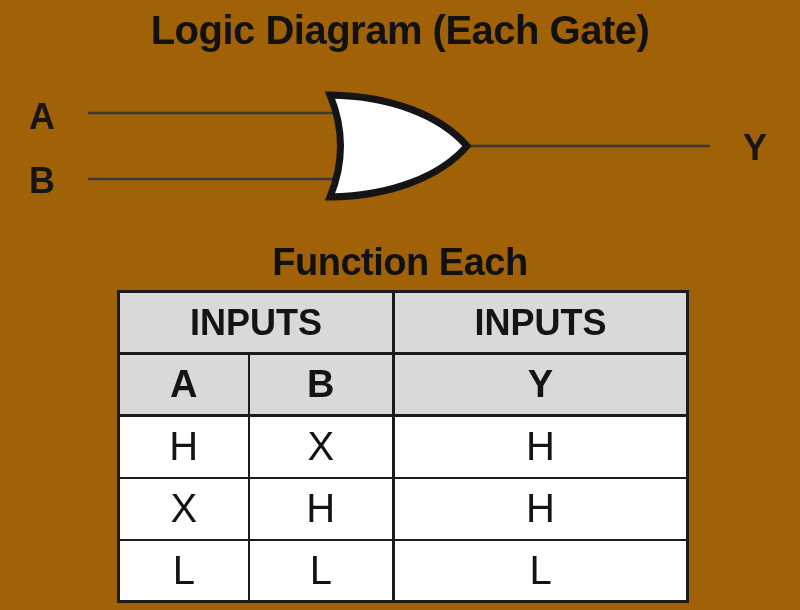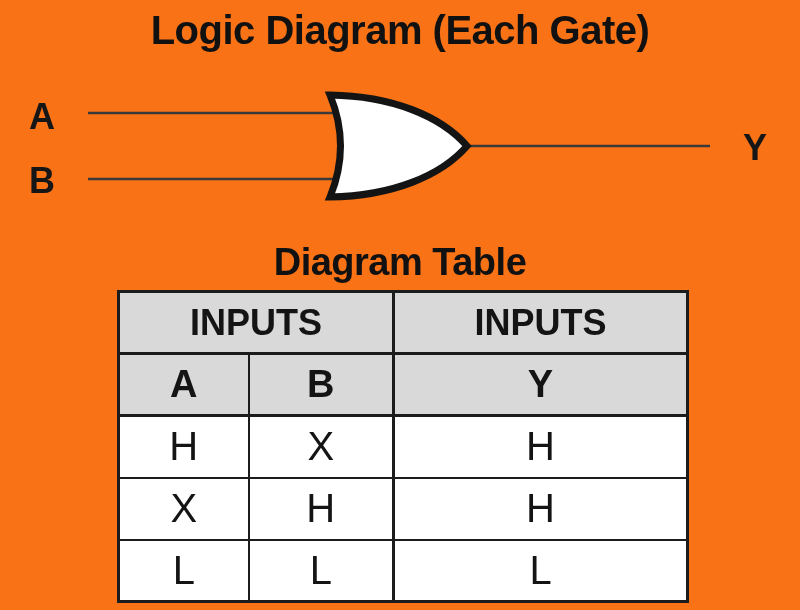--- a/index.html
+++ b/index.html
@@ -1,21 +1,21 @@
 <!DOCTYPE html>
 <html><head>
 <meta charset="utf-8">
 <style>
   * { margin: 0; padding: 0; box-sizing: border-box; }
   html, body { background: #ffffff; }
   .page {
     position: relative;
     width: 800px;
     height: 610px;
-    background: #f97316;
+    background: #a16207;
     overflow: hidden;
     font-family: "Liberation Sans", sans-serif;
     color: #111111;
   }
   .diagram-title {
     position: absolute;
     top: 8px;
     left: 0;
     width: 800px;
     text-align: center;
@@ -108,21 +108,21 @@
   <svg class="gate-svg" viewBox="0 0 800 175" xmlns="http://www.w3.org/2000/svg">
     <line class="wire" x1="88" y1="53" x2="344" y2="53"></line>
     <line class="wire" x1="88" y1="119" x2="344" y2="119"></line>
     <line class="wire" x1="462" y1="86" x2="710" y2="86"></line>
     <path class="gate-body" d="M 330 35 C 392 36 441 56 467 86 C 441 116 392 136 330 137 Q 351 86 330 35 Z"></path>
     <text x="42" y="69" text-anchor="middle">A</text>
     <text x="42" y="133" text-anchor="middle">B</text>
     <text x="755" y="100" text-anchor="middle">Y</text>
   </svg>
 
-  <h2 class="table-title">Diagram Table</h2>
+  <h2 class="table-title">Function Each</h2>
 
   <table class="function-table">
     <colgroup>
       <col class="col-a">
       <col class="col-b">
       <col class="col-y">
     </colgroup>
     <tbody>
       <tr class="group-header">
         <th colspan="2">INPUTS</th>

